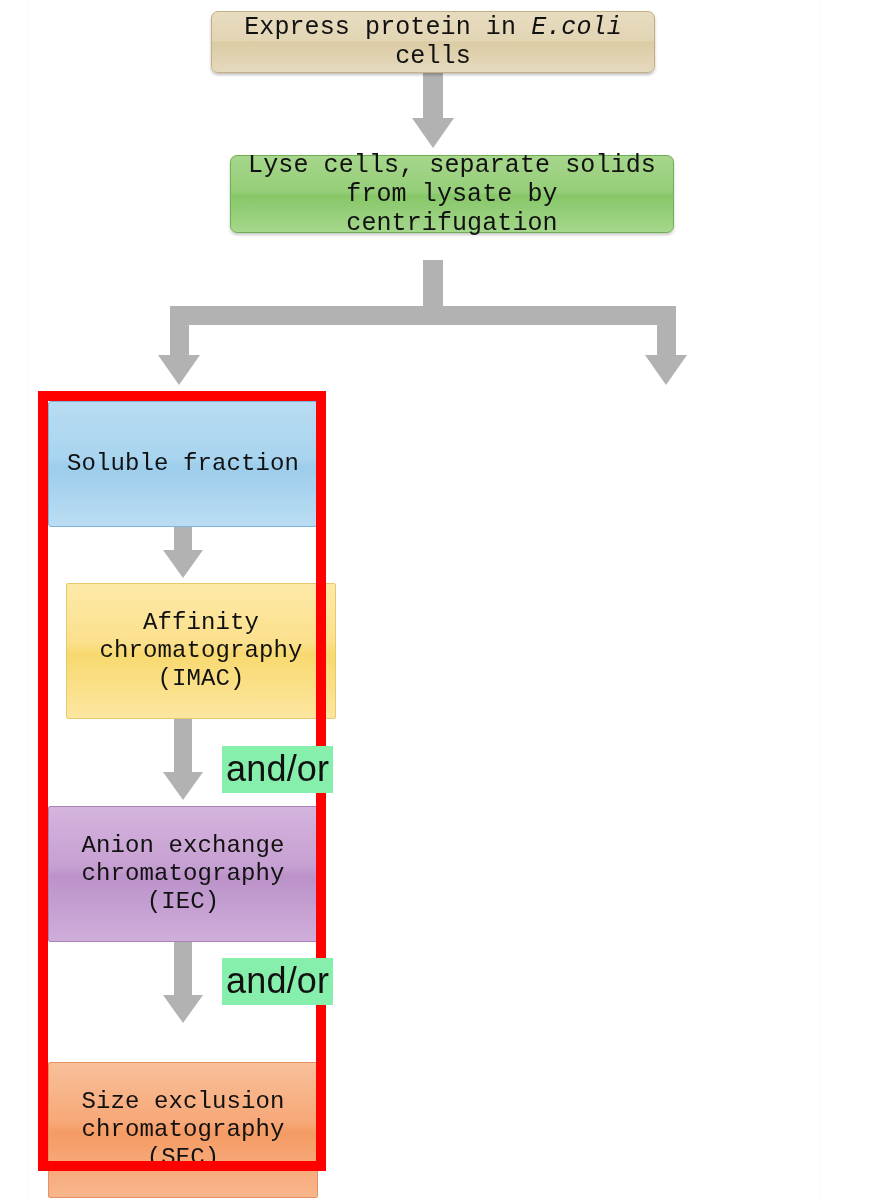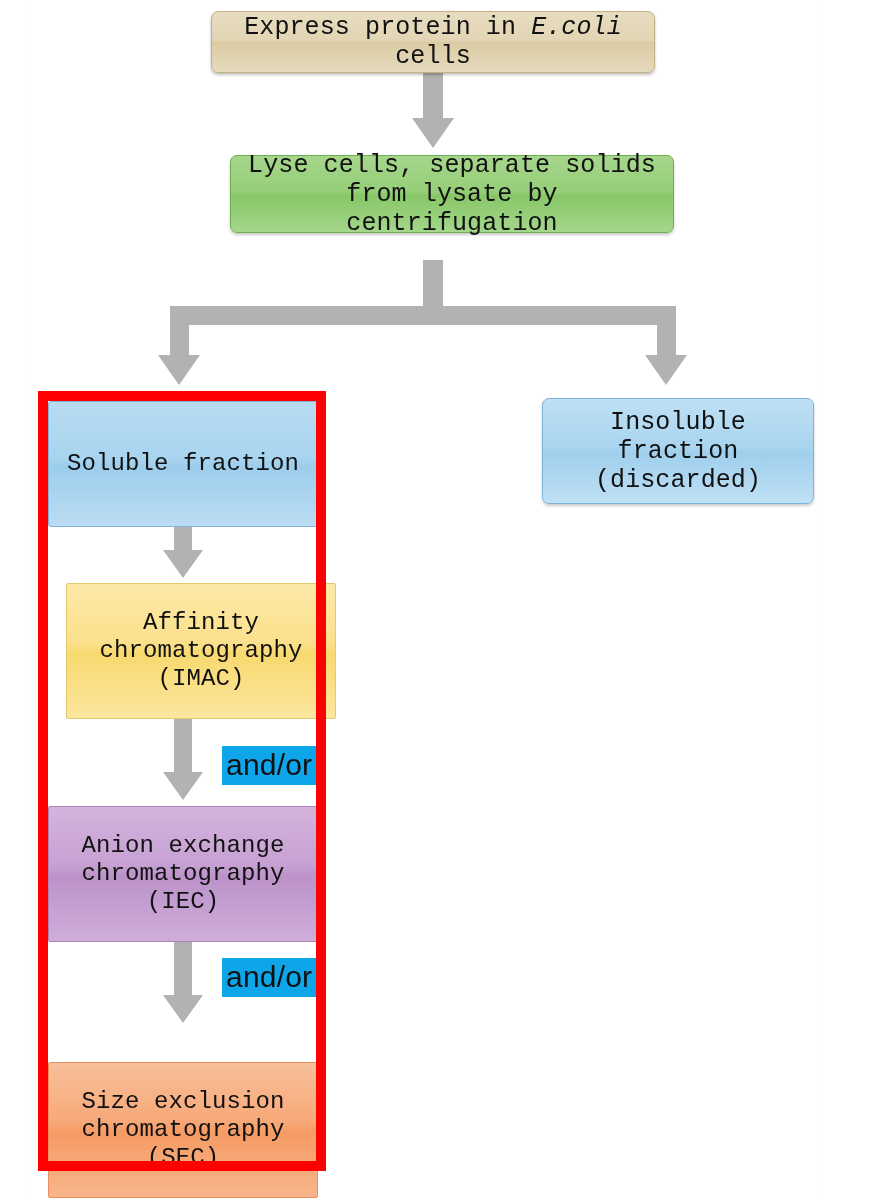--- a/index.html
+++ b/index.html
@@ -142,23 +142,23 @@
   }
   .arrowhead.small {
     border-left: 20px solid transparent;
     border-right: 20px solid transparent;
     border-top: 28px solid #b2b2b2;
   }
 
   
   .andor {
     position: absolute;
-    font-size: 30px;
+    font-size: 36px;
     color: #111111;
-    background: #0ea5e9;
+    background: #86efac;
     padding: 2px 4px 3px 4px;
     z-index: 9;
     white-space: nowrap;
     letter-spacing: .2px;
   }
 </style>
 </head>
 <body>
 
 <div id="canvas">
@@ -186,26 +186,20 @@
   <div class="arrowhead" style="left:158px; top:355px;"></div>
   <div class="shaft" style="left:657px; top:306px; width:19px; height:54px;"></div>
   <div class="arrowhead" style="left:645px; top:355px;"></div>
 
   <div id="red-frame"></div>
 
   <div class="fbox box-blue-sol">
     <span class="txt">Soluble fraction</span>
   </div>
 
-  <div class="fbox box-blue-insol">
-    <span class="txt">
-      <span>Insoluble fraction</span><br>
-      <span>(discarded)</span>
-    </span>
-  </div>
 
   <div class="shaft" style="left:174px; top:501px; width:18px; height:52px;"></div>
   <div class="arrowhead small" style="left:163px; top:550px;"></div>
 
   <div class="fbox box-yellow">
     <span class="txt">
       <span>Affinity</span><br>
       <span>chromatography</span><br>
       <span>(IMAC)</span>
     </span>

